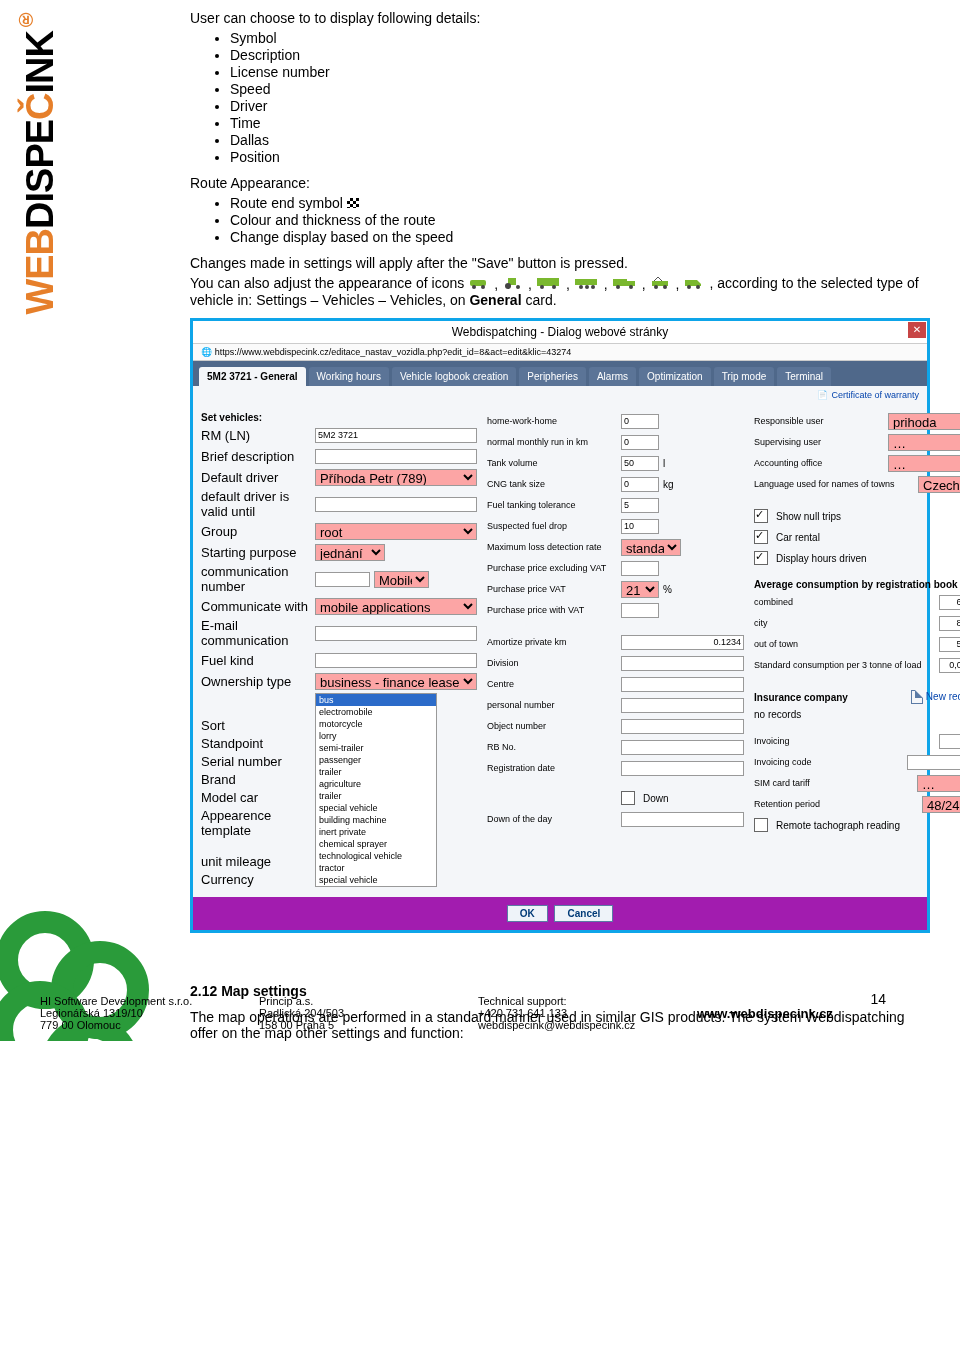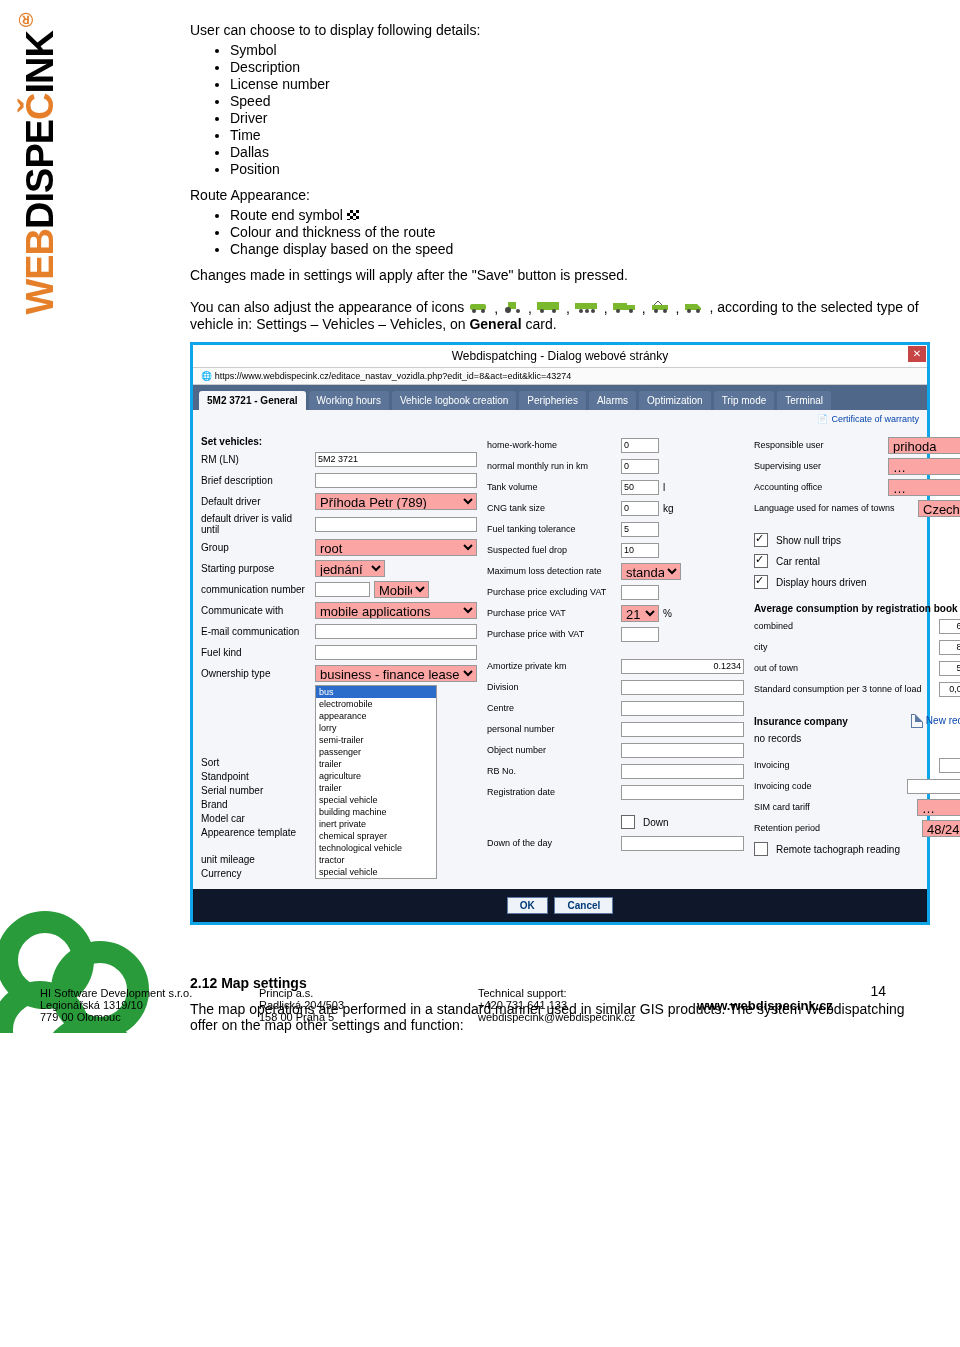--- a/index.html
+++ b/index.html
@@ -1,41 +1,41 @@
 <!DOCTYPE html>
 <html><head>
 <meta charset="utf-8">
 <style>
   body{margin:0;font-family:Tahoma,Verdana,sans-serif;background:#fff;color:#000;width:960px;position:relative}
   .sidebar{position:absolute;left:0;top:0;width:140px;height:1347px;padding-left:15px;padding-top:10px;box-sizing:border-box}
   .logo-text{font:bold 38px Arial;writing-mode:vertical-rl;transform:rotate(180deg);letter-spacing:-1px}
   .logo-text .w{color:#e67f2a}.logo-text .b{color:#000}
   .clover{position:absolute;left:-10px;top:900px}
-  .content{margin-left:190px;padding-top:22px;width:740px;font-size:14px}
+  .content{margin-left:190px;padding-top:10px;width:740px;font-size:14px}
   ul{margin:4px 0 10px 0;padding-left:40px}li{margin:1px 0}
   .screenshot{border:3px solid #0ea5e9;background:#f4f6f9;font-size:10px;margin-top:10px}
   .dlg-title{background:#fff;text-align:center;padding:4px 0;position:relative;font-size:12px}
   .dlg-close{position:absolute;right:1px;top:1px;width:18px;height:16px;background:#c74545;color:#fff;text-align:center;line-height:16px;font-size:10px}
   .urlbar{padding:3px 8px;font-size:9px;border-top:1px solid #ccc;border-bottom:1px solid #ccc;background:#fafafa}
   .tabs{background:#4f688a;padding:6px 6px 0 6px;display:flex;gap:3px;flex-wrap:wrap}
   .tab{background:#5b7497;color:#fff;padding:4px 8px;border-radius:3px 3px 0 0;font-size:10px;white-space:nowrap}
   .tab.active{background:#f4f6f9;color:#000;font-weight:bold}
   .body3{background:#f4f6f9;padding:10px 8px;display:flex;gap:10px}
   .col{display:flex;flex-direction:column;gap:3px;flex:1}
   .row{display:flex;align-items:center;gap:4px;min-height:18px}
-  .lbl{width:110px;font-size:10px;flex-shrink:0}
+  .lbl{width:110px;font-size:13px;flex-shrink:0}
   .lbl2{width:130px;font-size:9px;flex-shrink:0}
   .inp{flex:1;height:15px;border:1px solid #999;background:#fff;font-size:9px;padding:0 2px;box-sizing:border-box;min-width:0}
   .inp.s{width:38px;flex:0 0 38px}
   .sel{height:17px;border:1px solid #999;background:#fca5a5;font-size:13px;flex:1;min-width:0}
   .cb{width:12px;height:12px;border:1px solid #666;display:inline-block;margin-right:4px;position:relative;background:#fff}
   .cb.ck::after{content:"✓";position:absolute;top:-2px;left:0;font-size:11px}
   .listbox{border:1px solid #999;background:#fff;width:120px;font-size:9px}
   .listbox div{padding:1px 3px}.listbox .selitem{background:#2b6bc9;color:#fff}
-  .btns{text-align:center;background:#0f172a;padding:8px}
+  .btns{text-align:center;background:#a21caf;padding:8px}
   .btn{display:inline-block;border:1px solid #5a7aa5;background:#eef3f9;color:#003a77;padding:2px 12px;font-size:10px;font-weight:bold;margin:0 2px}
   h3{font-size:14px;font-weight:bold;margin:50px 0 10px 0}
   .footer{position:absolute;left:0;bottom:10px;width:926px;display:flex;font-size:11px;padding:0 40px;box-sizing:border-box;gap:30px}
   .footer .c{flex:1}.footer .pg{position:absolute;right:40px;top:-4px;font-size:14px;font-weight:normal}
   .www{font-weight:bold;font-size:13px}
   .certlink{text-align:right;color:#0645ad;font-size:9px;padding:4px 8px 2px 0;background:#f4f6f9}
   .flag{display:inline-block;width:12px;height:10px;position:relative}
   .flag::before{content:"";position:absolute;width:12px;height:10px;background:repeating-conic-gradient(#000 0 25%,#fff 0 50%) 0 0/6px 6px}
   .icon-row{display:inline-flex;gap:4px;vertical-align:middle}
   .vico{height:14px}
@@ -69,21 +69,21 @@
     <li>Time</li>
     <li>Dallas</li>
     <li>Position</li>
   </ul>
   <div>Route Appearance:</div>
   <ul>
     <li><span>Route end symbol</span> <span class="flag"></span></li>
     <li>Colour and thickness of the route</li>
     <li>Change display based on the speed</li>
   </ul>
-  <div style="margin:10px 0 16px 0">Changes made in settings will apply after the "Save" button is pressed.</div>
+  <div style="margin:10px 0 4px 0">Changes made in settings will apply after the "Save" button is pressed.</div>
   <div>
     <span>You can also adjust the appearance of icons </span>
     <span class="icon-row">
       <svg class="vico" width="22" height="14">
           <rect x="2" y="4" width="16" height="6" rx="2" fill="#7ab82e"></rect>
           <circle cx="6" cy="11" r="2" fill="#444"></circle>
           <circle cx="15" cy="11" r="2" fill="#444"></circle>
         </svg>,
       <svg class="vico" width="22" height="14">
           <rect x="6" y="2" width="8" height="7" fill="#7ab82e"></rect>
@@ -196,21 +196,21 @@
             <span class="lbl">Brand</span>
             <span class="lbl">Model car</span>
             <span class="lbl">Appearence template</span>
             <span class="lbl" style="height:10px"></span>
             <span class="lbl">unit mileage</span>
             <span class="lbl">Currency</span>
           </div>
           <div class="listbox">
             <div class="selitem">bus</div>
             <div>electromobile</div>
-              <div>appearance</div>
+              <div>motorcycle</div>
             <div>lorry</div>
               <div>semi-trailer</div>
             <div>passenger</div>
               <div>trailer</div>
             <div>agriculture</div>
               <div>trailer</div>
             <div>special vehicle</div>
               <div>building machine</div>
             <div>inert private</div>
               <div>chemical sprayer</div>

